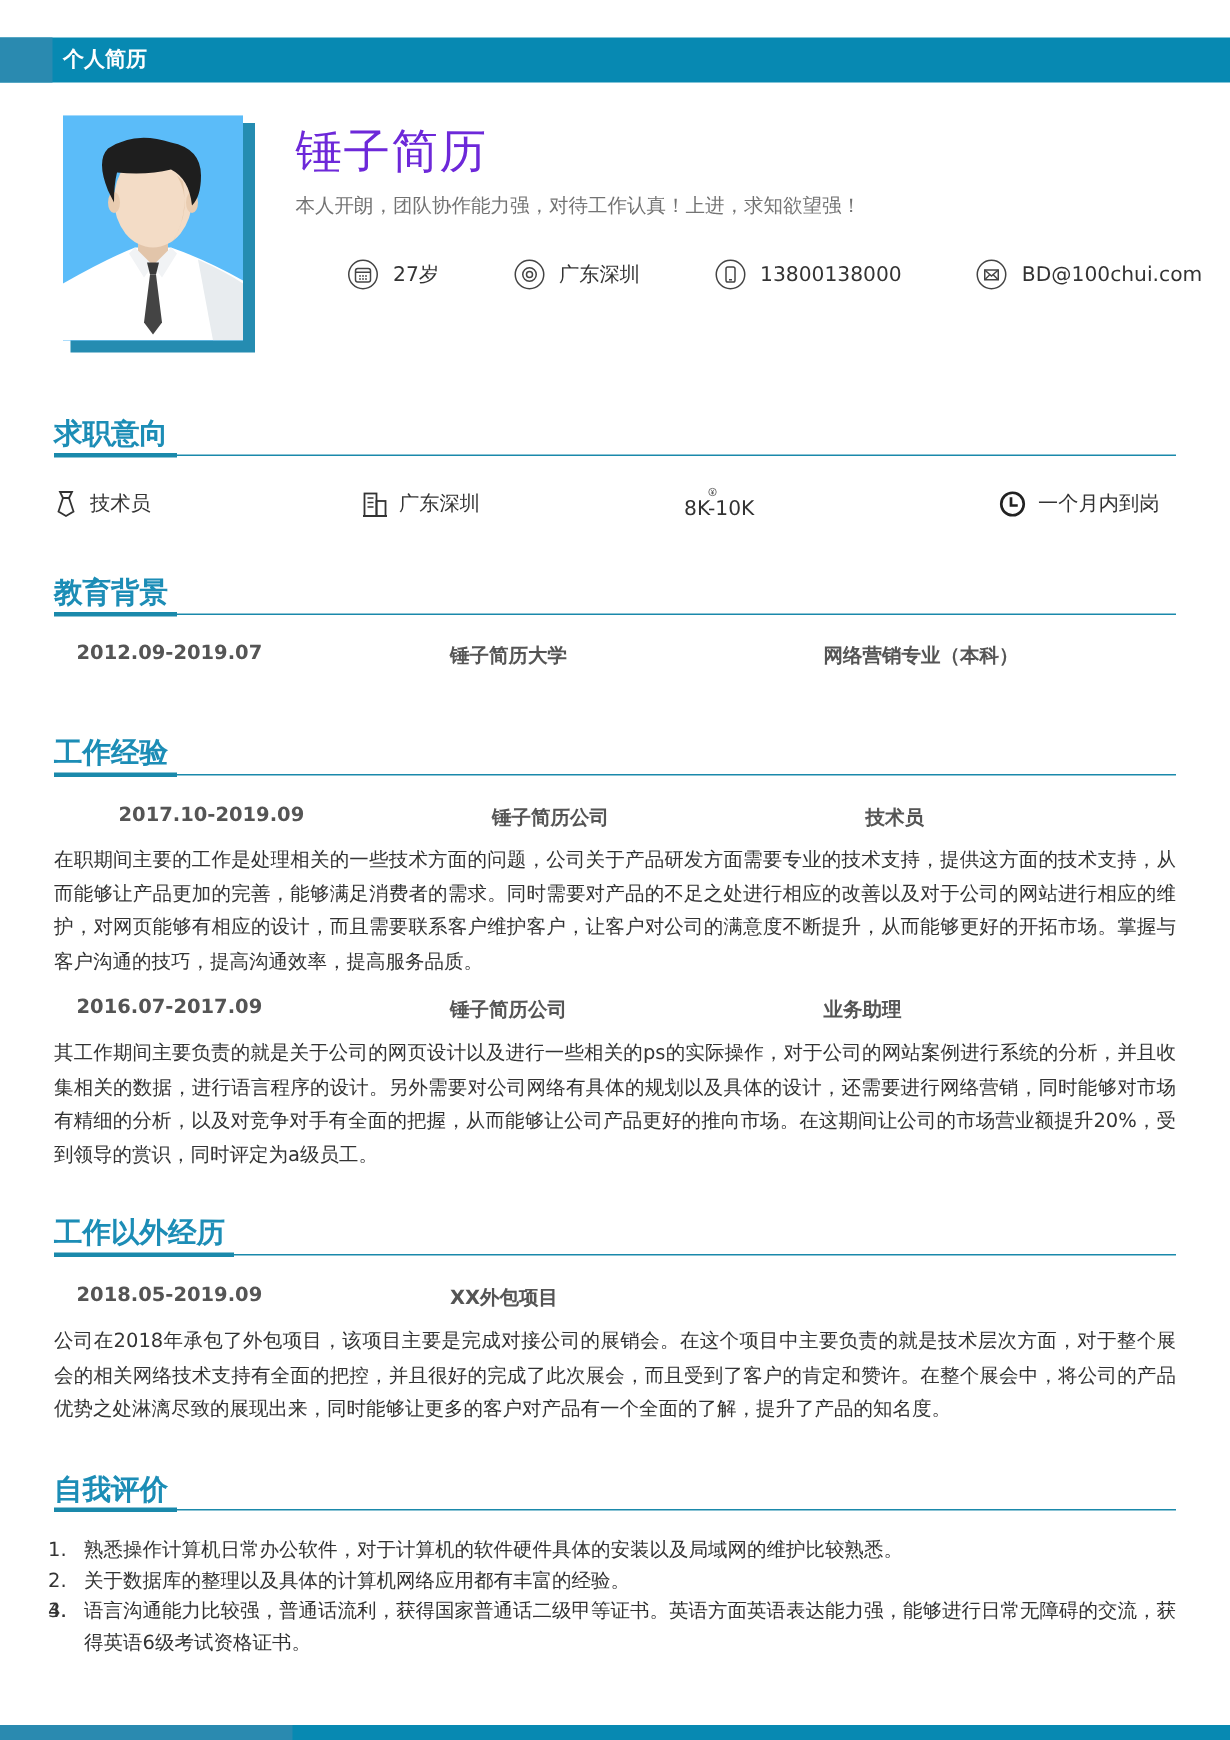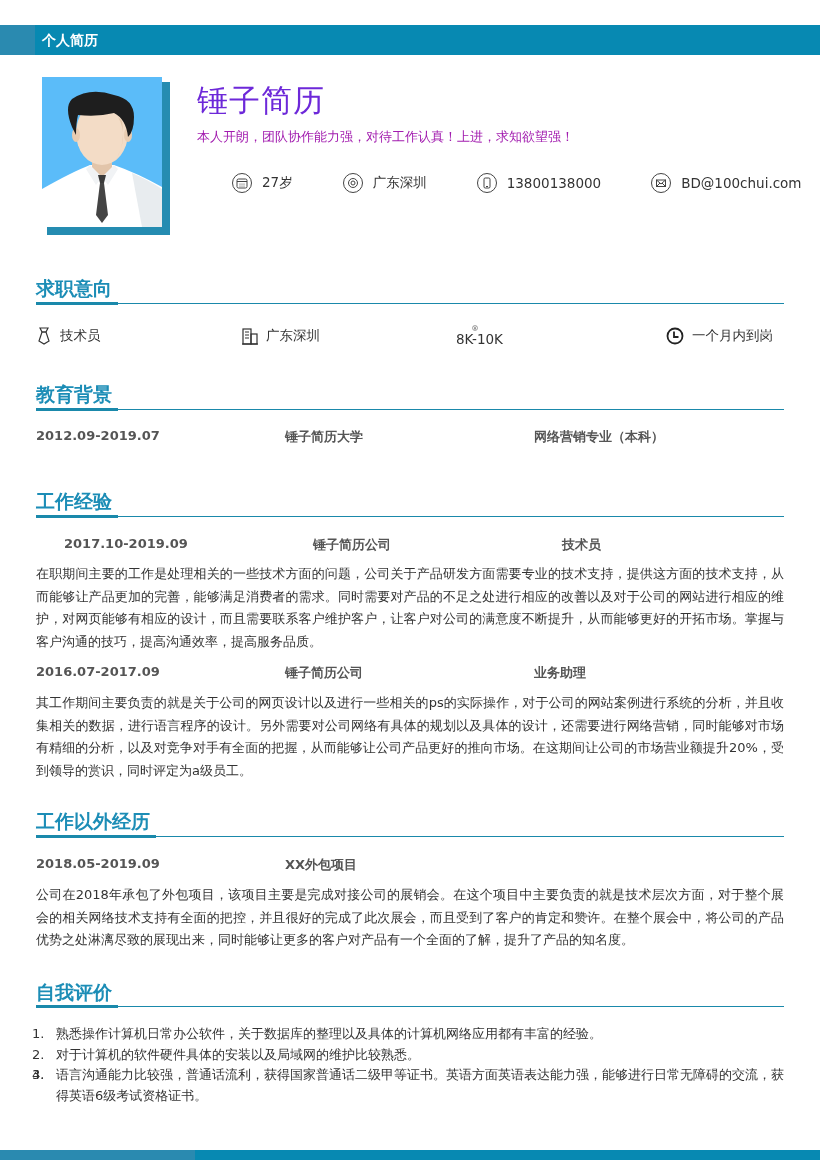--- a/index.html
+++ b/index.html
@@ -9,35 +9,35 @@
   .top-bar { position: absolute; left: 0; top: 25px; width: 820px; height: 30px; background: #0789b2; }
   .top-bar .accent { position: absolute; left: 0; top: 0; width: 35px; height: 30px; background: #2a8ab0; }
   .top-bar .title { position: absolute; left: 42px; top: 0; height: 30px; line-height: 30px; color: #ffffff; font-size: 14px; font-weight: bold; }
 
   .photo-wrap { position: absolute; left: 42px; top: 77px; width: 128px; height: 158px; }
   .photo-shadow { position: absolute; left: 5px; top: 5px; width: 123px; height: 153px; background: #258cb1; }
   .photo { position: absolute; left: 0; top: 0; width: 120px; height: 150px; background: #5bbcf9; overflow: hidden; }
   .photo svg { display: block; }
 
   .name { position: absolute; left: 197px; top: 80px; font-size: 31px; color: #6d28d9; letter-spacing: 1px; }
-  .motto { position: absolute; left: 197px; top: 128px; font-size: 13px; color: #a21caf; }
+  .motto { position: absolute; left: 197px; top: 128px; font-size: 13px; color: #737373; }
   .contacts { position: absolute; left: 196px; top: 172px; display: flex; align-items: center; height: 22px; font-size: 13.5px; color: #333; }
   .contact { display: flex; align-items: center; margin-right: 14px; padding-left: 36px; }
   .cicon { width: 20px; height: 20px; border: 1px solid #444; border-radius: 50%; display: flex; align-items: center; justify-content: center; margin-right: 10px; }
   .cicon svg { display: block; }
 
   .section-title { position: absolute; left: 36px; font-size: 19px; font-weight: bold; color: #1c8db6; }
   .section-rule { position: absolute; left: 36px; width: 748px; height: 1px; background: #1a89ab; }
   .section-rule .thick { position: absolute; left: 0; top: -1px; height: 3px; background: #1a89ab; }
 
   .intent-row { position: absolute; top: 325px; left: 36px; width: 748px; height: 22px; font-size: 13.5px; color: #333; }
   .intent { position: absolute; top: 0; display: flex; align-items: center; height: 22px; }
   .intent svg { margin-right: 8px; }
 
-  .meta-row { position: absolute; left: 36px; width: 748px; font-size: 13px; font-weight: bold; color: #555; height: 20px; }
+  .meta-row { position: absolute; left: 51px; width: 748px; font-size: 13px; font-weight: bold; color: #555; height: 20px; }
   .meta-row span { position: absolute; top: 0; }
   .meta-row .c1 { left: 0; }
   .meta-row .c2 { left: 249px; }
   .meta-row .c3 { left: 498px; }
 
   .para { position: absolute; left: 36px; width: 748px; font-size: 13px; line-height: 22.5px; color: #333; text-align: justify; }
 
   .eval-list { position: absolute; left: 32px; top: 1024px; width: 752px; font-size: 13px; line-height: 20.5px; color: #333; list-style: none; }
   .eval-list li { position: relative; padding-left: 24px; }
   .eval-list li .num { position: absolute; left: 0; top: 0; }
@@ -209,21 +209,21 @@
   <span class="c1">2018.05-2019.09</span>
   <span class="c2">XX外包项目</span>
 </div>
 <div class="para" style="top:884px;">公司在2018年承包了外包项目，该项目主要是完成对接公司的展销会。在这个项目中主要负责的就是技术层次方面，对于整个展会的相关网络技术支持有全面的把控，并且很好的完成了此次展会，而且受到了客户的肯定和赞许。在整个展会中，将公司的产品优势之处淋漓尽致的展现出来，同时能够让更多的客户对产品有一个全面的了解，提升了产品的知名度。</div>
 
 <div class="section-title" style="top:980px;">自我评价</div>
 <div class="section-rule" style="top:1006px;">
     <div class="thick" style="width:82px;"></div>
   </div>
 <ol class="eval-list">
-  <li><span class="num">1.</span><span>熟悉操作计算机日常办公软件，关于数据库的整理以及具体的计算机网络应用都有丰富的经验。</span></li>
-  <li><span class="num">2.</span><span>对于计算机的软件硬件具体的安装以及局域网的维护比较熟悉。</span></li>
+  <li><span class="num">1.</span><span>熟悉操作计算机日常办公软件，对于计算机的软件硬件具体的安装以及局域网的维护比较熟悉。</span></li>
+  <li><span class="num">2.</span><span>关于数据库的整理以及具体的计算机网络应用都有丰富的经验。</span></li>
   <li><span class="num">3.</span></li>
   <li><span class="num">4.</span><span>语言沟通能力比较强，普通话流利，获得国家普通话二级甲等证书。英语方面英语表达能力强，能够进行日常无障碍的交流，获得英语6级考试资格证书。</span></li>
 </ol>
 
 <div class="bottom-bar">
   <div class="accent"></div>
 </div>
 
 </body></html>

